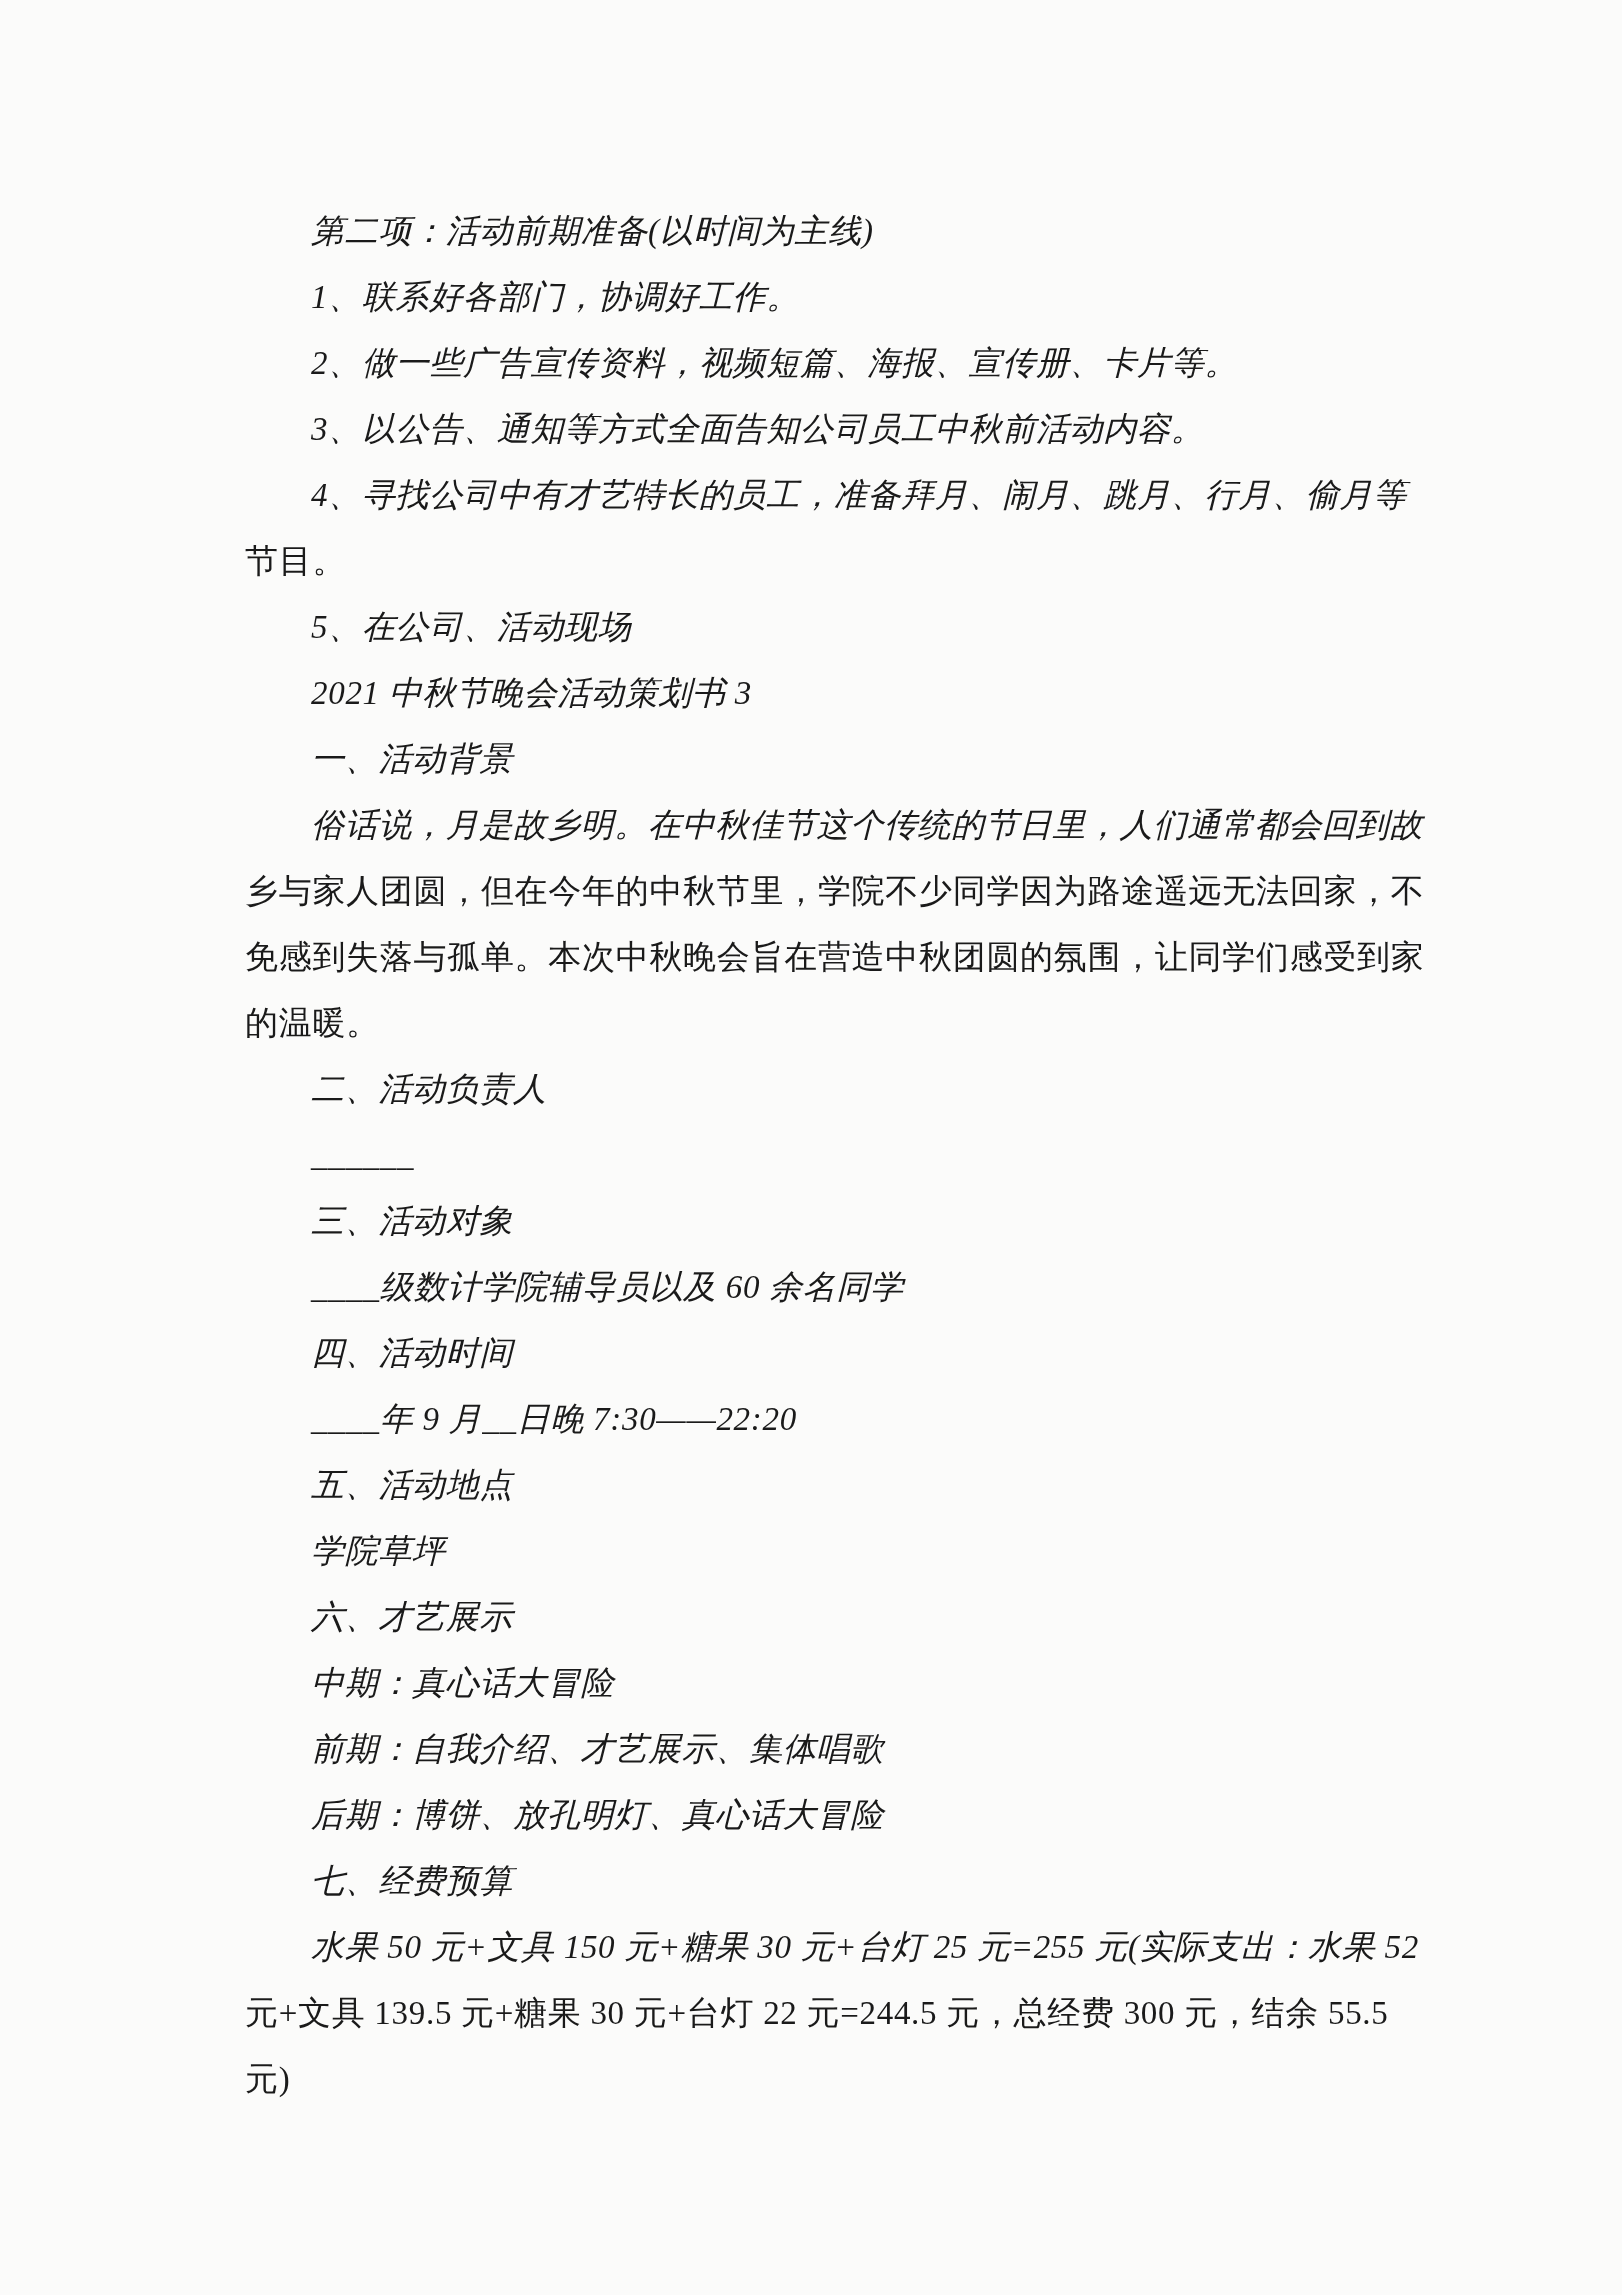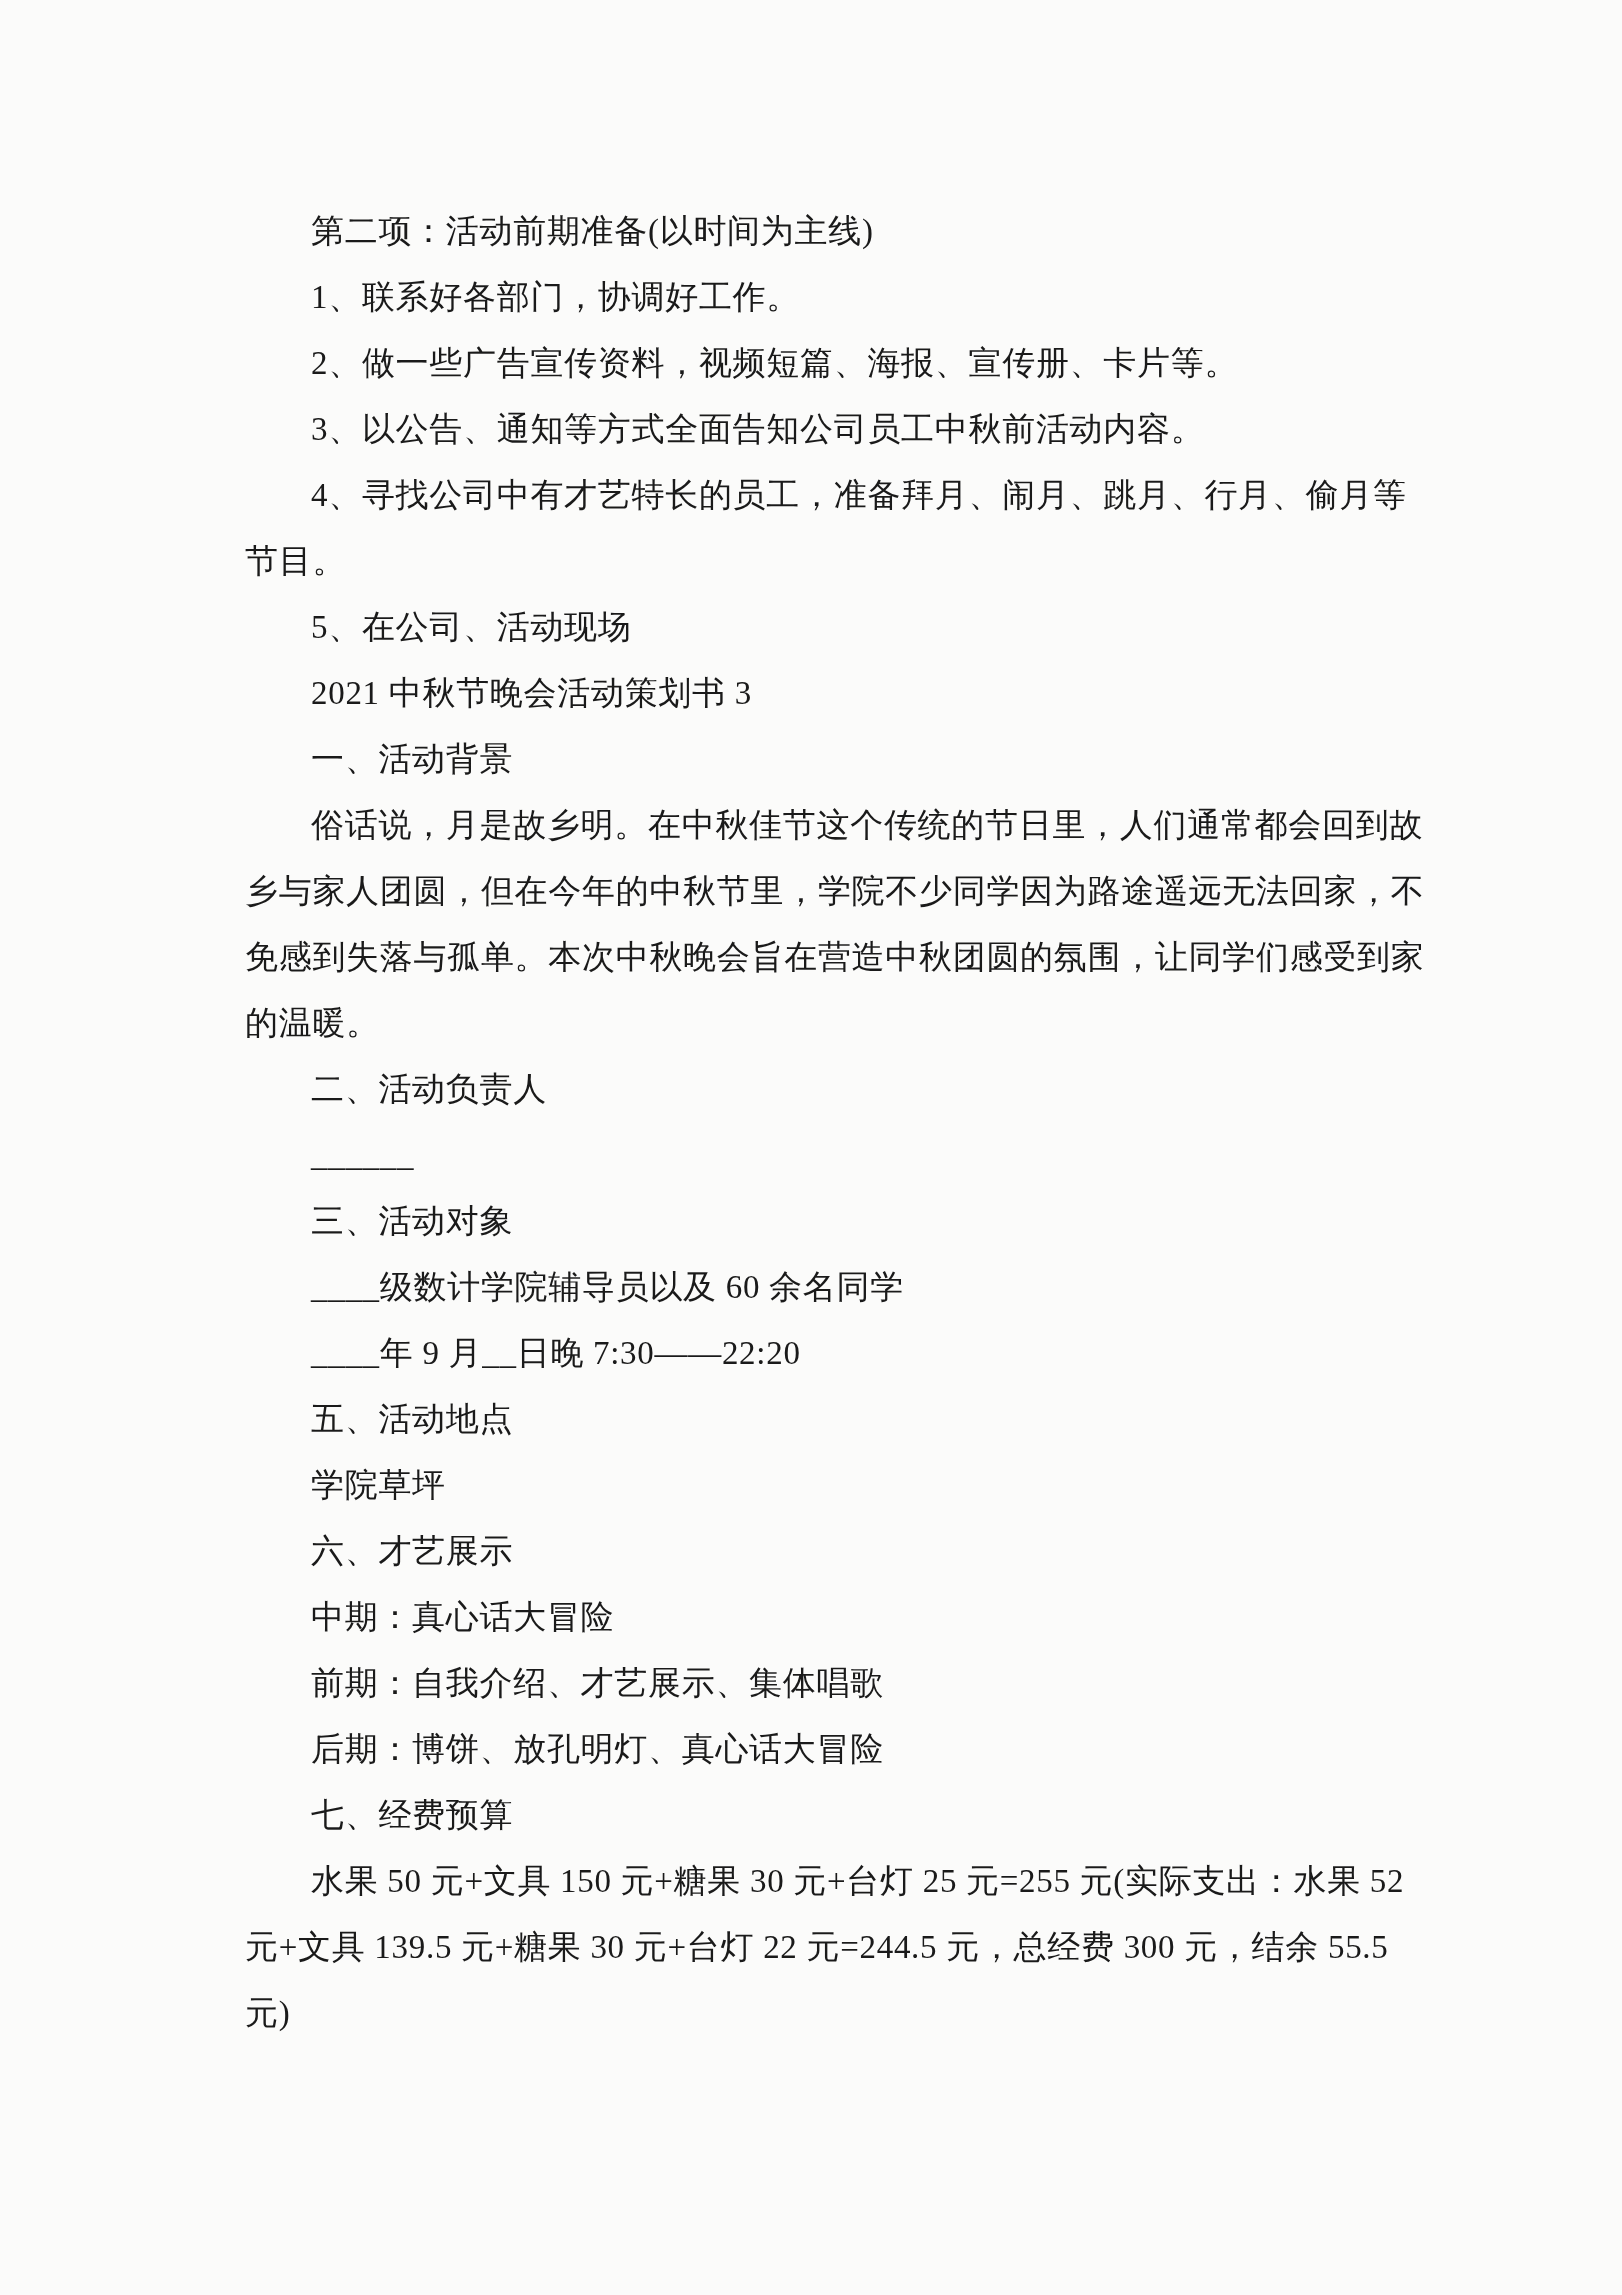--- a/index.html
+++ b/index.html
@@ -31,20 +31,21 @@
   }
   .line {
     height: 66px;
     line-height: 66px;
     font-size: 33px;
     white-space: nowrap;
     letter-spacing: 0.7px;
   }
   .indent {
     padding-left: 2em;
+    font-style: italic;
   }
 </style>
 </head>
 <body>
 
 <div class="page">
   <div class="textblock">
     <div class="line indent">第二项：活动前期准备(以时间为主线)</div>
     <div class="line indent">1、联系好各部门，协调好工作。</div>
     <div class="line indent">2、做一些广告宣传资料，视频短篇、海报、宣传册、卡片等。</div>
@@ -55,20 +56,21 @@
     <div class="line indent">2021 中秋节晚会活动策划书 3</div>
     <div class="line indent">一、活动背景</div>
     <div class="line indent">俗话说，月是故乡明。在中秋佳节这个传统的节日里，人们通常都会回到故</div>
     <div class="line">乡与家人团圆，但在今年的中秋节里，学院不少同学因为路途遥远无法回家，不</div>
     <div class="line">免感到失落与孤单。本次中秋晚会旨在营造中秋团圆的氛围，让同学们感受到家</div>
     <div class="line">的温暖。</div>
     <div class="line indent">二、活动负责人</div>
     <div class="line indent">______</div>
     <div class="line indent">三、活动对象</div>
     <div class="line indent">____级数计学院辅导员以及 60 余名同学</div>
+    <div class="line indent">四、活动时间</div>
     <div class="line indent">____年 9 月__日晚 7:30——22:20</div>
     <div class="line indent">五、活动地点</div>
     <div class="line indent">学院草坪</div>
     <div class="line indent">六、才艺展示</div>
     <div class="line indent">中期：真心话大冒险</div>
     <div class="line indent">前期：自我介绍、才艺展示、集体唱歌</div>
     <div class="line indent">后期：博饼、放孔明灯、真心话大冒险</div>
     <div class="line indent">七、经费预算</div>
     <div class="line indent">水果 50 元+文具 150 元+糖果 30 元+台灯 25 元=255 元(实际支出：水果 52</div>
     <div class="line">元+文具 139.5 元+糖果 30 元+台灯 22 元=244.5 元，总经费 300 元，结余 55.5</div>

